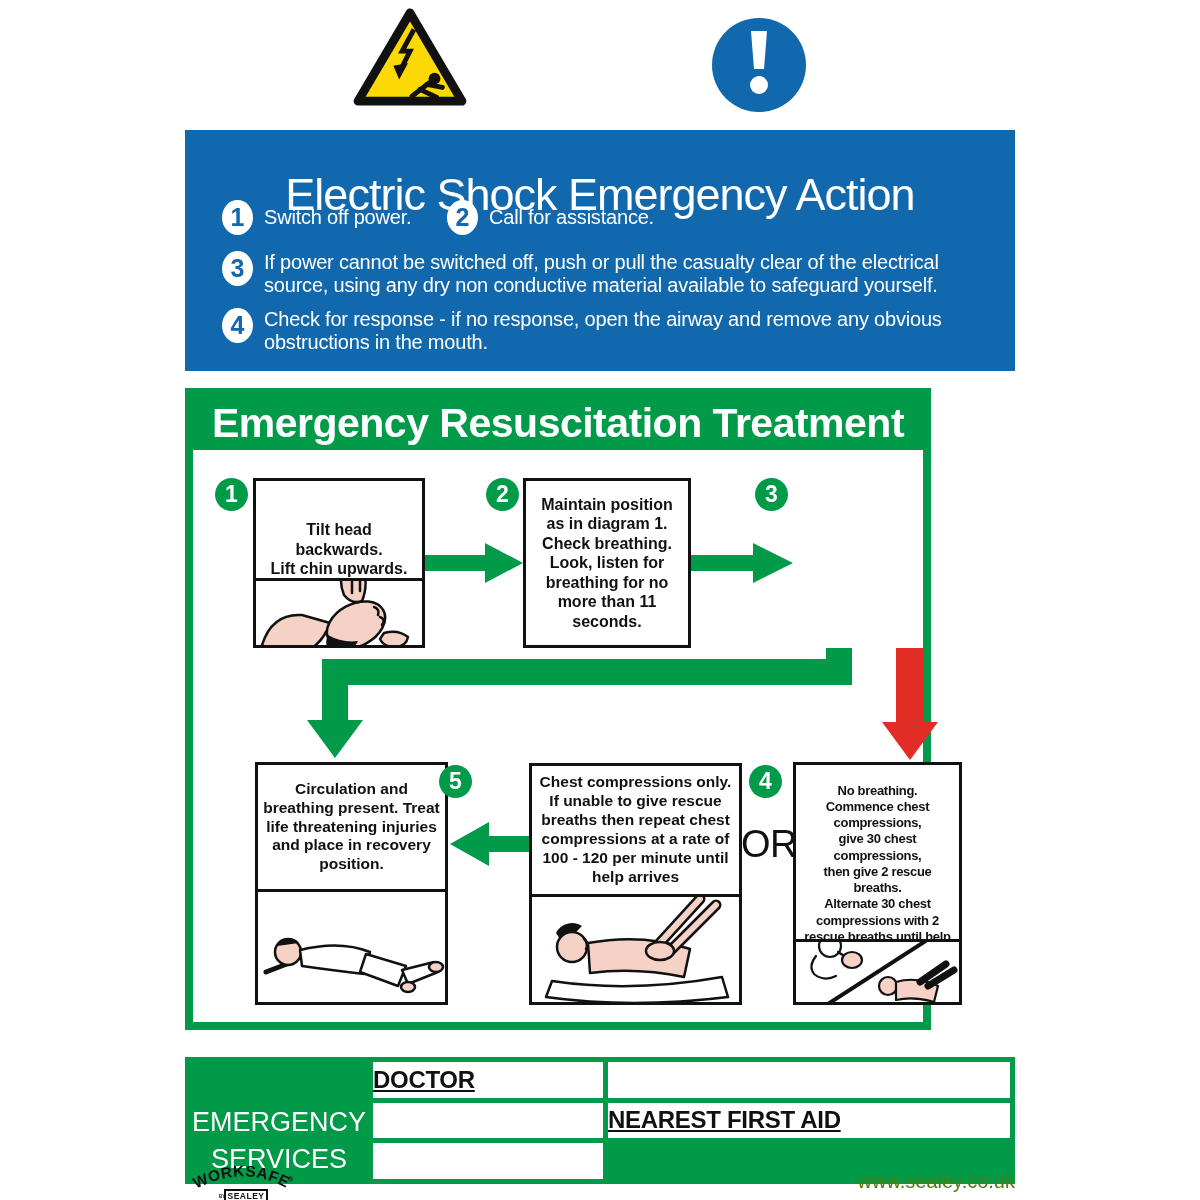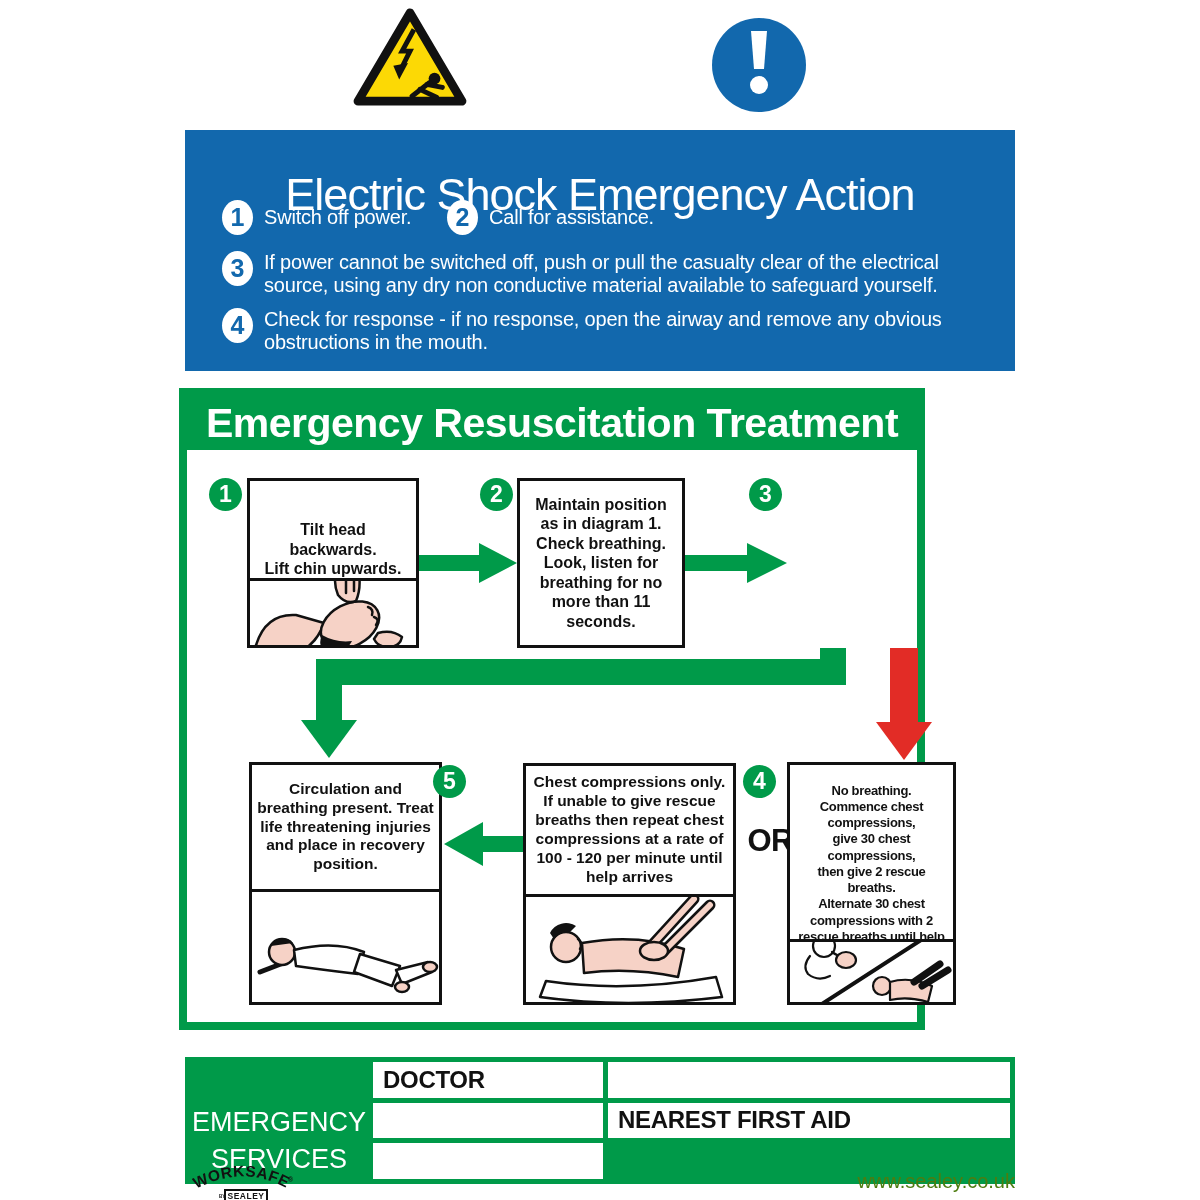--- a/index.html
+++ b/index.html
@@ -20,44 +20,44 @@
     font-size:45px;font-weight:normal;letter-spacing:-1px;}
   .bstep{position:absolute;display:flex;gap:11px;align-items:center;}
   .bstep.multi{align-items:flex-start;}
   .bbadge{flex:0 0 auto;width:31px;height:35px;background:#fff;color:#1268ad;border-radius:50%;
     font-size:25px;font-weight:bold;display:flex;align-items:center;justify-content:center;}
   .btext{font-size:20px;font-weight:normal;letter-spacing:-0.2px;line-height:1.17;}
   .s1{left:37px;top:70px;} .s2{left:262px;top:70px;}
   .s3{left:37px;top:121px;width:775px;} .s4{left:37px;top:178px;width:775px;}
 
   
-  .green-panel{left:179px;top:388px;width:746px;height:642px;border:8px solid #009a49;
+  .green-panel{left:185px;top:388px;width:746px;height:642px;border:8px solid #009a49;
     background:#fff;box-sizing:border-box;}
   .gp-header{height:54px;background:#009a49;display:flex;align-items:center;justify-content:center;
     color:#fff;font-size:41px;font-weight:bold;letter-spacing:-0.5px;}
   .flow{position:relative;width:814px;height:572px;}
   .connectors{position:absolute;left:0;top:0;width:814px;height:572px;}
   .fbox{position:absolute;border:3px solid #111;background:#fff;box-sizing:border-box;
     display:flex;flex-direction:column;}
   .cap{font-weight:bold;color:#111;text-align:center;display:flex;align-items:center;
     justify-content:center;line-height:1.22;padding:3px 5px;box-sizing:border-box;}
   .img{flex:1;border-top:3px solid #111;display:flex;align-items:center;justify-content:center;
     overflow:hidden;background:#fff;}
   .gbadge{position:absolute;width:33px;height:33px;border-radius:50%;background:#009a49;color:#fff;
     font-weight:bold;font-size:23px;display:flex;align-items:center;justify-content:center;}
-  .or{position:absolute;left:546px;top:373px;width:60px;text-align:right;
-    font-weight:bold;font-size:31px;letter-spacing:-0.5px;}
+  .or{position:absolute;left:546px;top:373px;width:60px;text-align:center;
+    font-weight:normal;font-size:38px;letter-spacing:-0.5px;}
 
   
   .services{left:185px;top:1057px;width:830px;height:127px;background:#009a49;box-sizing:border-box;
     padding:5px;display:grid;grid-template-columns:178px 230px 1fr;grid-template-rows:1fr 1fr 1fr;gap:5px;}
   .svc-header{grid-row:1/4;color:#fff;font-weight:normal;font-size:27px;text-align:center;
     display:flex;align-items:center;justify-content:center;line-height:1.35;}
-  .svc-label{background:#fff;display:flex;align-items:center;padding-left:10px;
-    font-weight:bold;font-size:24px;letter-spacing:-0.3px;}
+  .svc-label{background:#fff;display:flex;align-items:center;
+    font-weight:bold;font-size:24px;letter-spacing:-0.3px;text-decoration:underline;}
   .svc-value{background:#fff;}
 
   
   .ws-logo{left:192px;top:1160px;width:104px;height:44px;}
   .website{left:700px;top:1170px;width:315px;text-align:right;font-size:20px;color:#4d7c0f;}
 </style>
 </head>
 <body>
 
 <svg class="abs warn-tri" viewBox="0 0 120 104">

